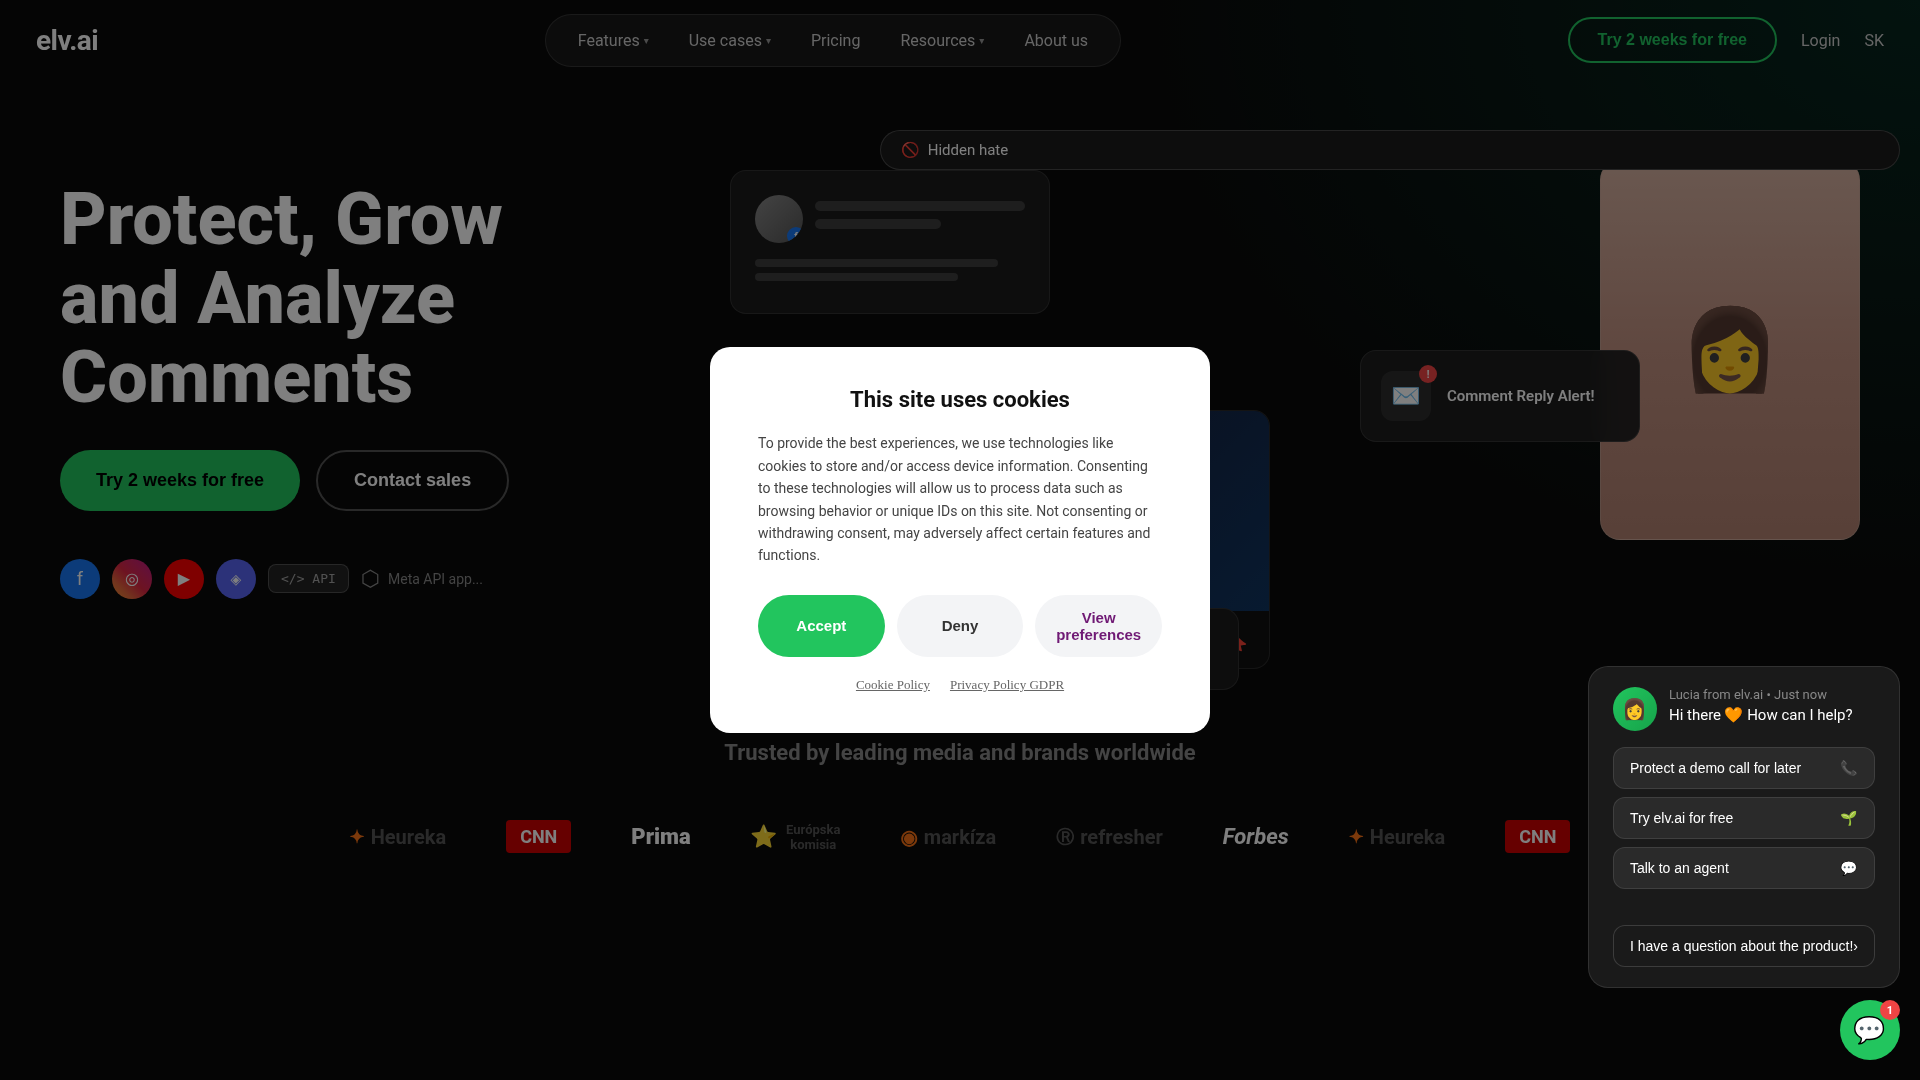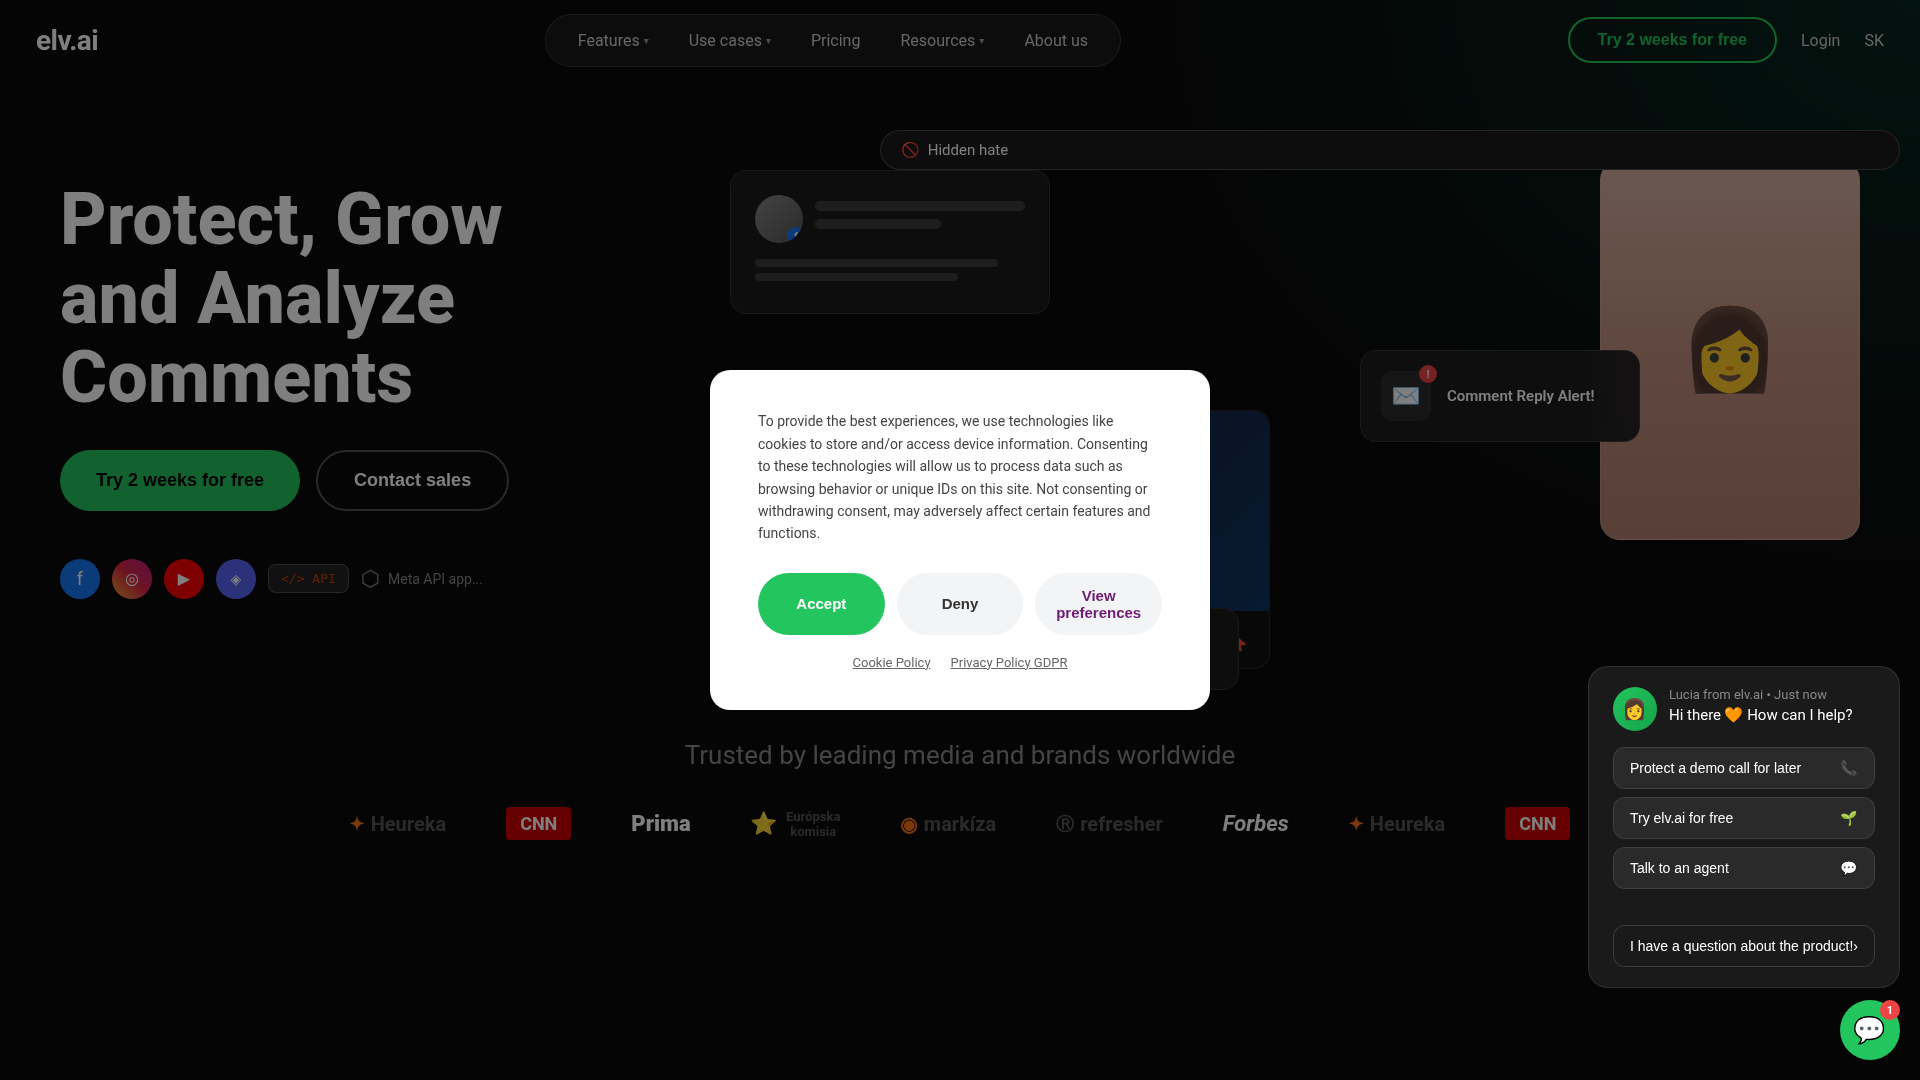--- a/index.html
+++ b/index.html
@@ -132,21 +132,21 @@
     .fb-icon { background: #1877f2; }
     .ig-icon { background: linear-gradient(45deg, #f09433, #e6683c, #dc2743, #cc2366, #bc1888); }
     .yt-icon { background: #ff0000; }
     .dc-icon { background: #5865f2; }
     .api-badge {
       background: rgba(255,255,255,0.1);
       border: 1px solid rgba(255,255,255,0.2);
       border-radius: 8px;
       padding: 6px 12px;
       font-size: 13px;
-      color: #c2410c;
+      color: #a3a3a3;
       font-family: monospace;
     }
     .meta-badge {
       display: flex;
       align-items: center;
       gap: 8px;
       color: #888;
       font-size: 14px;
     }
 
@@ -377,20 +377,21 @@
       border: none;
       text-align: center;
     }
     .btn-accept { background: #22c55e; color: #fff; }
     .btn-deny { background: #f3f4f6; color: #333; }
     .btn-prefs { background: #f3f4f6; color: #701a75; }
     .cookie-links {
       display: flex;
       gap: 20px;
       justify-content: center;
+      font-family: Liberation Serif, serif;
     }
     .cookie-link {
       font-size: 13px;
       color: #666;
       text-decoration: underline;
       cursor: pointer;
     }
 
     
     .chat-widget {
@@ -476,23 +477,24 @@
       align-items: center;
       justify-content: center;
     }
 
     
     .trusted-section {
       padding: 60px;
       text-align: center;
     }
     .trusted-title {
-      font-size: 26px;
+      font-size: 22px;
       color: #888;
-      margin-bottom: 37px;
+      margin-bottom: 55px;
+      font-weight: bold;
     }
     .trusted-logos {
       display: flex;
       align-items: center;
       justify-content: center;
       gap: 60px;
       flex-wrap: wrap;
     }
     .trusted-logo {
       color: #555;
@@ -649,20 +651,21 @@
     <div class="trusted-logo" style="display:flex;align-items:center;gap:6px;">
       <span style="color:#f97316;font-size:18px;">✦</span>
         <span>Heureka</span>
     </div>
     <div class="trusted-logo" style="background:#cc0000;color:#fff;padding:6px 14px;border-radius:4px;font-size:18px;">CNN</div>
   </div>
 </section>
 
 <div class="overlay">
   <div class="cookie-modal">
+    <h2 class="cookie-title">This site uses cookies</h2>
     <p class="cookie-desc">To provide the best experiences, we use technologies like cookies to store and/or access device information. Consenting to these technologies will allow us to process data such as browsing behavior or unique IDs on this site. Not consenting or withdrawing consent, may adversely affect certain features and functions.</p>
     <div class="cookie-buttons">
       <button class="cookie-btn btn-accept">Accept</button>
       <button class="cookie-btn btn-deny">Deny</button>
       <button class="cookie-btn btn-prefs">View preferences</button>
     </div>
     <div class="cookie-links">
       <a class="cookie-link">Cookie Policy</a>
       <a class="cookie-link">Privacy Policy GDPR</a>
     </div>

